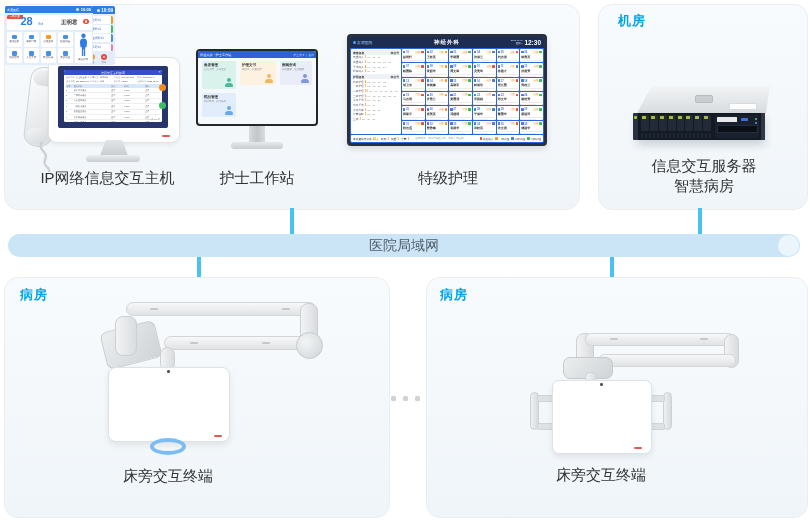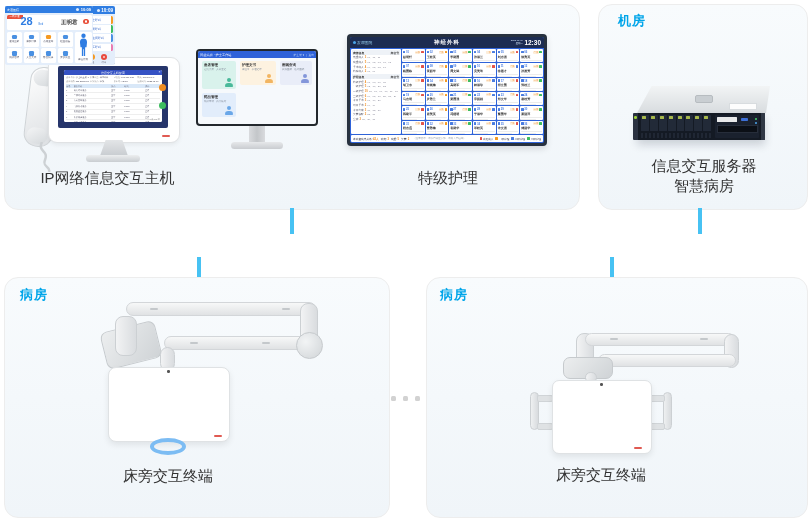--- a/index.html
+++ b/index.html
@@ -194,20 +194,24 @@
   <div class="ptitle" style="left:16px;top:12px;">护士站</div>
   <div class="ptitle" style="left:618px;top:12px;">机房</div>
   <div class="ptitle" style="left:20px;top:286px;">病房</div>
   <div class="ptitle" style="left:440px;top:286px;">病房</div>
 
   <div class="vline" style="left:290px;top:208px;height:26px;"></div>
   <div class="vline" style="left:698px;top:208px;height:26px;"></div>
   <div class="vline" style="left:197px;top:257px;height:20px;"></div>
   <div class="vline" style="left:610px;top:257px;height:20px;"></div>
 
+  <div id="lanbar">
+    <span class="lan-label">医院局域网</span>
+    <span class="lan-cap"></span>
+  </div>
 
   <div class="dot-ell" style="left:391px;top:396px;"></div>
   <div class="dot-ell" style="left:403px;top:396px;"></div>
   <div class="dot-ell" style="left:415px;top:396px;"></div>
 
   <div class="handset"></div>
   <svg class="abs" style="left:36px;top:142px;" width="30" height="30">
     <path d="M6 0 C1 10 13 8 9 18 C6 26 15 24 13 30" stroke="#cdd1d4" stroke-width="2.5" fill="none"></path>
   </svg>
   <div class="tabletA">
@@ -334,20 +338,21 @@
           <div class="ws-card" style="background: rgb(226, 237, 251);">
             <div class="t">药品管理</div>
             <div class="l">领药申请 · 药品核对</div>
             <span class="ws-ico" style="--c: #6aa7e8;"></span>
           </div>
         </div>
     </div>
   </div>
   <div class="mon-neck"></div>
   <div class="mon-base"></div>
+  <div class="caption" style="left:197px;top:168px;width:120px;">护士工作站</div>
 
   <div class="board">
     <div class="board-in">
       <div class="bd-head">
         <div class="bd-logo">
             <i></i>
             <span>友谊医院</span>
           </div>
         <div class="bd-dept">神经外科</div>
         <div class="bd-right">

